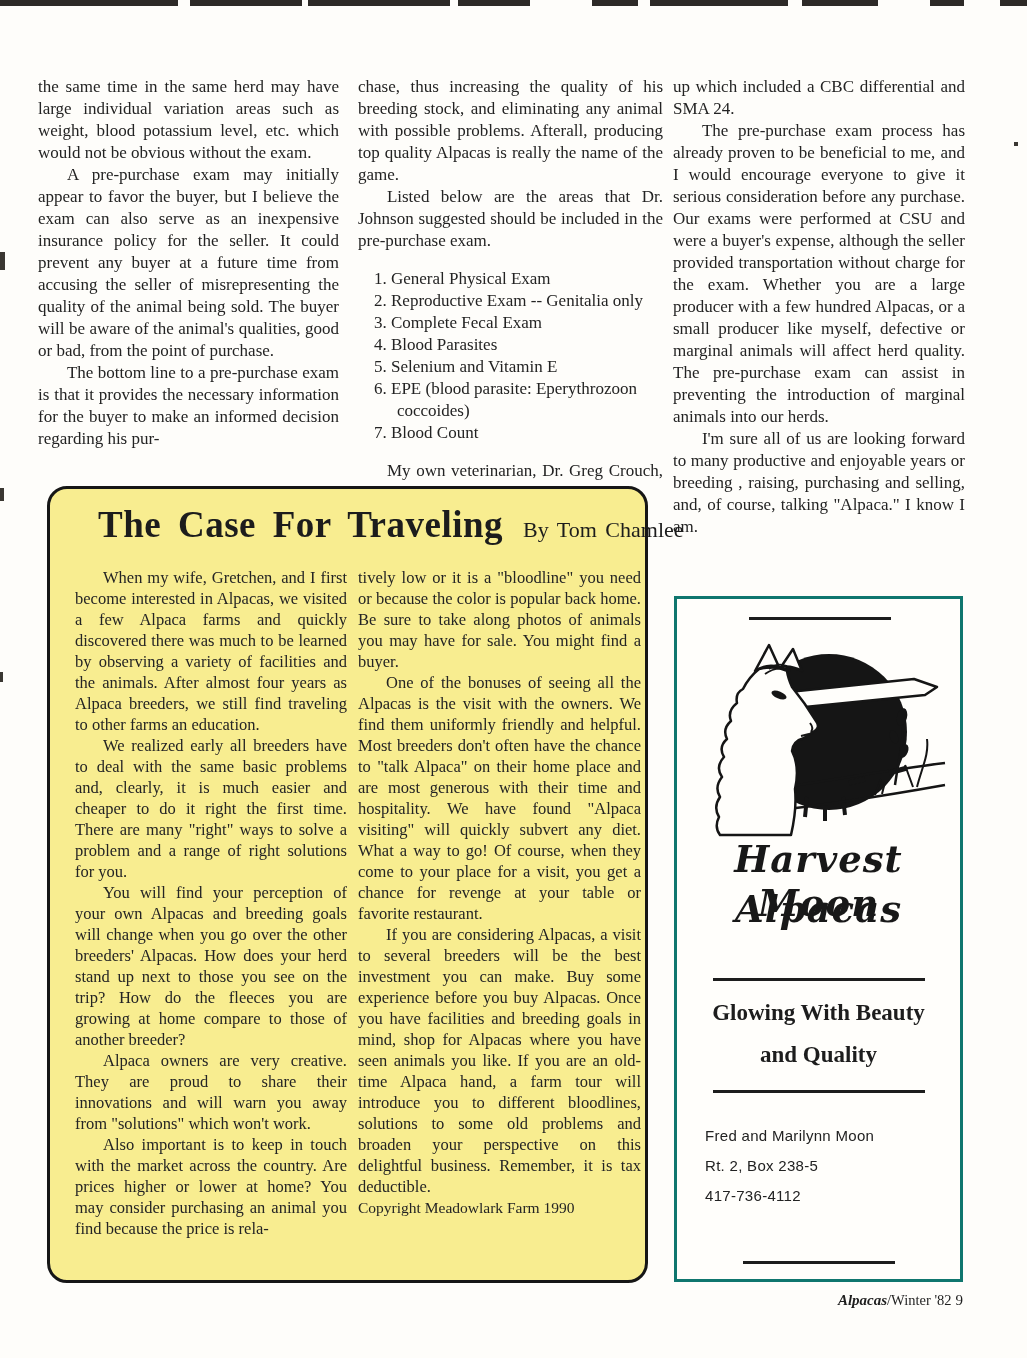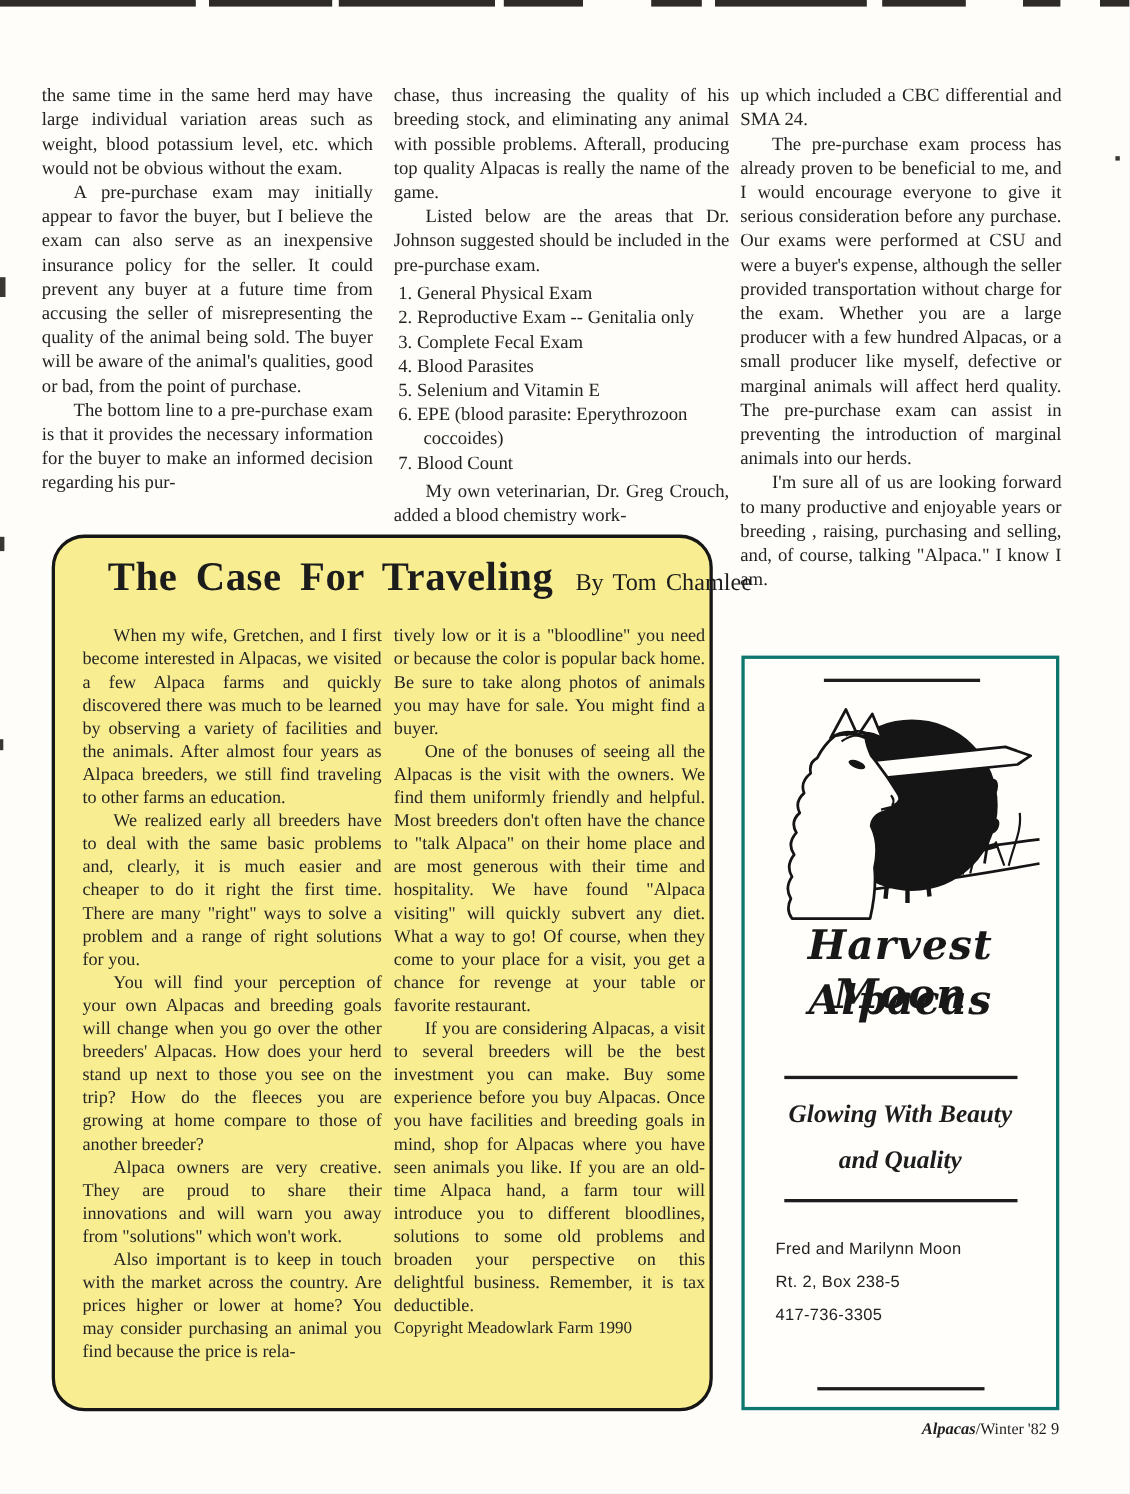--- a/index.html
+++ b/index.html
@@ -18,29 +18,29 @@
   
   .col{
     position:absolute;
     font-size:17px;line-height:22px;
     text-align:justify;
     color:#232323;
     font-family:Liberation Serif, serif;
   }
   .col p{margin:0;}
   .col p.ind{text-indent:1.7em;}
-  .num-list{margin:4px;padding:0;list-style:none;}
+  .num-list{margin:16px;padding:0;list-style:none;}
   .num-item{padding-left:1.35em;text-indent:-1.35em;text-align:left;}
 
   
   .feature{
     position:absolute;left:47px;top:486px;width:601px;height:797px;
     background:#f8ed90;
     border:3px solid #161616;
-    border-radius:30px;
+    border-radius:20px;
     box-sizing:border-box;
   }
   .feature-titlebar{
     position:absolute;left:48px;top:14px;right:20px;
     display:flex;align-items:baseline;white-space:nowrap;
   }
   .feature-title{
     font-size:37px;font-weight:700;letter-spacing:.5px;word-spacing:7px;
     color:#1c1c1c;
   }
@@ -73,21 +73,21 @@
   .ad-illustration{position:absolute;left:12px;top:38px;}
   .ad-name{
     position:absolute;left:0;width:100%;text-align:center;
     font-family:"DejaVu Serif", serif;font-style:italic;font-weight:700;
     font-size:37px;color:#181818;letter-spacing:1px;
   }
   .ad-name.l1{top:238px;}
   .ad-name.l2{top:288px;}
   .ad-tagline{
     position:absolute;left:0;width:100%;text-align:center;
-    font-style:italic;font-weight:700;font-size:23px;color:#1d1d1d;
+    font-weight:700;font-size:23px;color:#1d1d1d;
   }
   .ad-tagline.t1{top:401px;}
   .ad-tagline.t2{top:443px;}
   .ad-contact{
     position:absolute;left:28px;top:522px;
     font-family:"Liberation Sans", sans-serif;
     font-size:15px;line-height:30px;color:#222;letter-spacing:.3px;
   }
   .ad-contact div{white-space:nowrap;}
 
@@ -211,21 +211,21 @@
     <div class="ad-name l2">Alpacas</div>
 
     <div class="ad-rule r2"></div>
     <div class="ad-tagline t1">Glowing With Beauty</div>
     <div class="ad-tagline t2">and Quality</div>
     <div class="ad-rule r3"></div>
 
     <div class="ad-contact">
       <div>Fred and Marilynn Moon</div>
       <div>Rt. 2, Box 238-5</div>
-      <div>417-736-3305</div>
+      <div>417-736-4112</div>
     </div>
 
     <div class="ad-rule r4"></div>
   </div>
 
   <div class="folio">
     <span class="mag">Alpacas</span><span class="iss">/Winter  '82</span><span class="pg">9</span>
   </div>
 
 </div>

